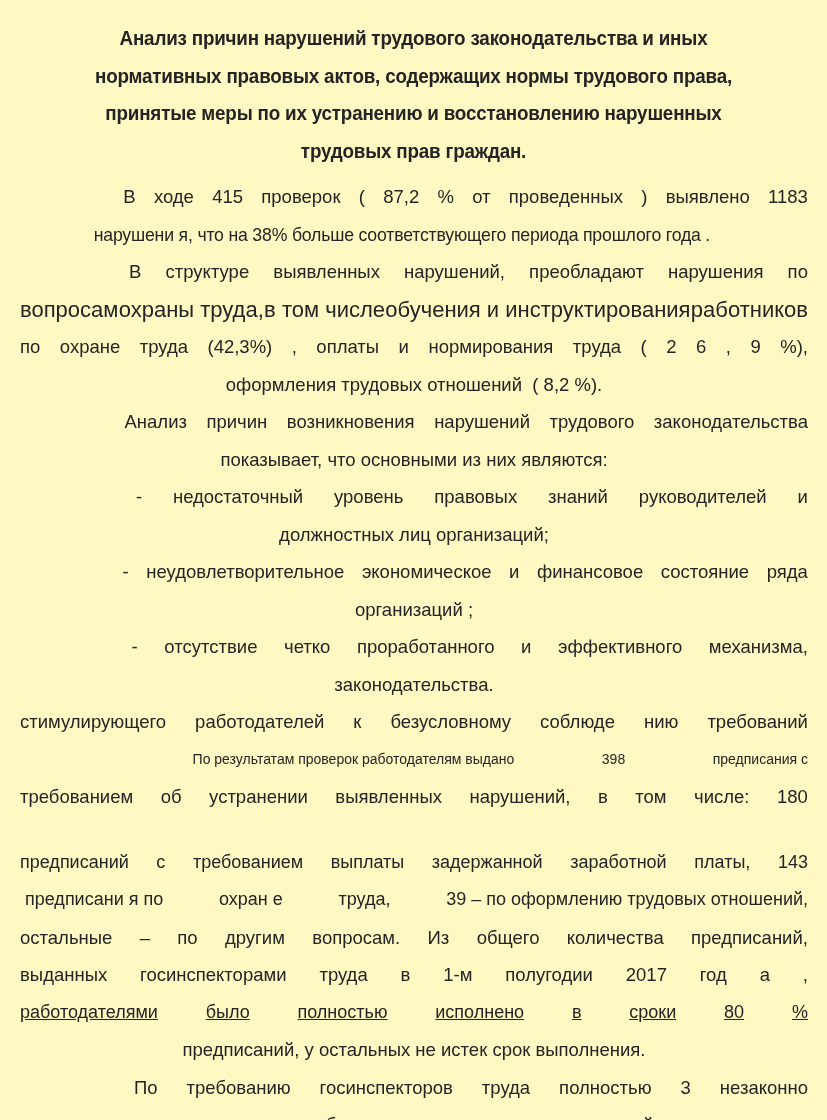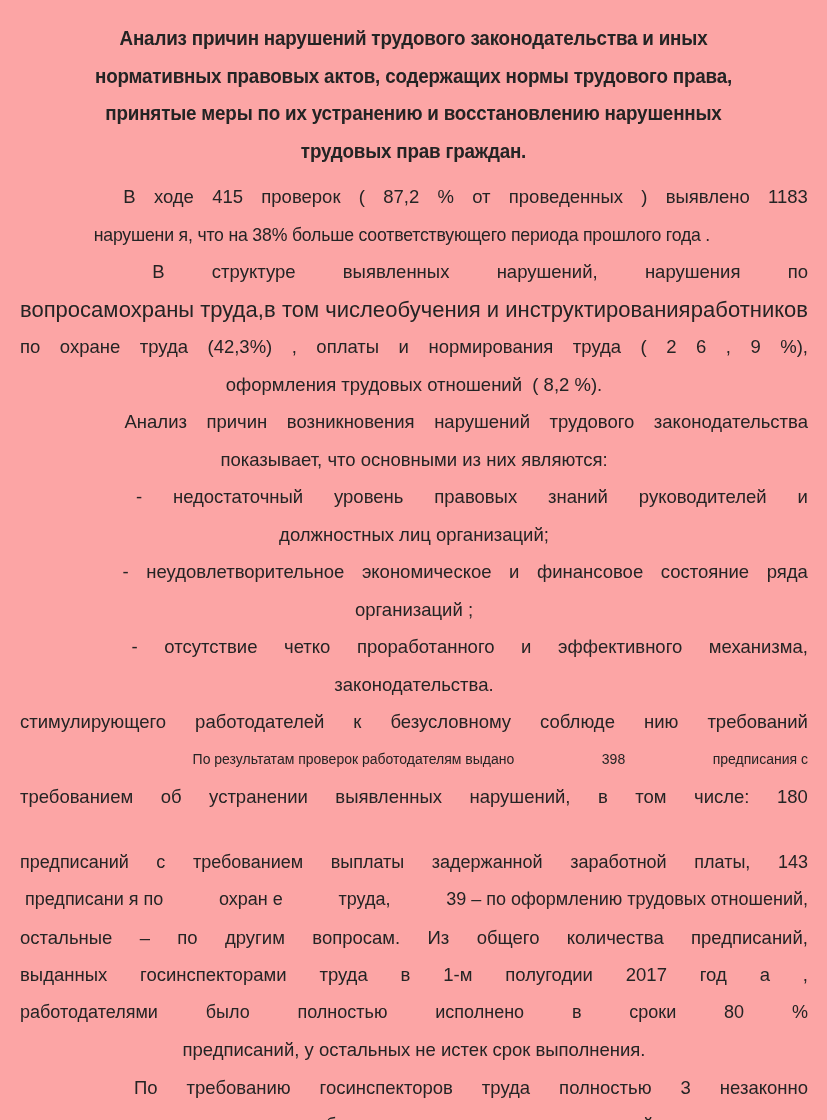--- a/index.html
+++ b/index.html
@@ -17,21 +17,21 @@
     color: #242424;
     -webkit-font-smoothing: antialiased;
   }
 
   #page {
     position: absolute;
     left: 0;
     top: 0;
     width: 827px;
     height: 1120px;
-    background: #fca5a5;
+    background: #fef9c3;
   }
 
   
   .doc-title {
     position: absolute;
     left: 20px;
     top: 20px;
     width: 787px;
   }
   .doc-title .tline {
@@ -100,21 +100,21 @@
     <span class="tline">принятые меры по их устранению и восстановлению нарушенных</span>
     <span class="tline">трудовых прав граждан.</span>
   </div>
 
   <div class="body-block" id="body-block">
       <div class="para">
         <div class="ln just"><span class="ind"></span><span class="w">В</span><span class="w">ходе</span><span class="w">415</span><span class="w">проверок</span><span class="w">(</span><span class="w">87,2</span><span class="w">%</span><span class="w">от</span><span class="w">проведенных</span><span class="w">)</span><span class="w">выявлено</span><span class="w">1183</span></div>
         <div class="ln flush" style="letter-spacing: -0.2px;"><span class="cond"><span class="w"> нарушени я, что на 38% больше соответствующего периода прошлого года .</span></span></div>
       </div>
       <div class="para">
-        <div class="ln just"><span class="ind"></span><span class="w">В</span><span class="w">структуре</span><span class="w">выявленных</span><span class="w">нарушений,</span><span class="w">нарушения</span><span class="w">по</span></div>
+        <div class="ln just"><span class="ind"></span><span class="w">В</span><span class="w">структуре</span><span class="w">выявленных</span><span class="w">нарушений,</span><span class="w">преобладают</span><span class="w">нарушения</span><span class="w">по</span></div>
         <div class="ln just" style="font-size: 22px;"><span class="w">вопросам</span><span class="w">охраны труда,</span><span class="w">в том числе</span><span class="w">обучения и инструктирования</span><span class="w">работников</span></div>
         <div class="ln just"><span class="w">по</span><span class="w">охране</span><span class="w">труда</span><span class="w">(42,3%)</span><span class="w">,</span><span class="w">оплаты</span><span class="w">и</span><span class="w">нормирования</span><span class="w">труда</span><span class="w">(</span><span class="w">2</span><span class="w">6</span><span class="w">,</span><span class="w">9</span><span class="w">%),</span></div>
         <div class="ln flush"><span class="w">оформления трудовых отношений  ( 8,2 %).</span></div>
       </div>
       <div class="para">
         <div class="ln just"><span class="ind"></span><span class="w">Анализ</span><span class="w">причин</span><span class="w">возникновения</span><span class="w">нарушений</span><span class="w">трудового</span><span class="w">законодательства</span></div>
         <div class="ln flush"><span class="w">показывает, что основными из них являются:</span></div>
       </div>
       <div class="para">
         <div class="ln just"><span class="ind"></span><span class="w">-</span><span class="w">недостаточный</span><span class="w">уровень</span><span class="w">правовых</span><span class="w">знаний</span><span class="w">руководителей</span><span class="w">и</span></div>
@@ -129,21 +129,21 @@
         <div class="ln flush"><span class="w">законодательства.</span></div>
         <div class="ln just"><span class="w">стимулирующего</span><span class="w">работодателей</span><span class="w">к</span><span class="w">безусловному</span><span class="w">соблюде</span><span class="w">нию</span><span class="w">требований</span></div>
       </div>
       <div class="para">
         <div class="ln just" style="font-size: 14px;"><span class="ind"></span><span class="w">По результатам проверок работодателям выдано</span><span class="w">398</span><span class="w">предписания с</span></div>
         <div class="ln just"><span class="w">требованием</span><span class="w">об</span><span class="w">устранении</span><span class="w">выявленных</span><span class="w">нарушений,</span><span class="w">в</span><span class="w">том</span><span class="w">числе:</span><span class="w">180</span></div>
         <div class="ln just" style="font-size: 18px; margin-top: 28px;"><span class="w">предписаний</span><span class="w">с</span><span class="w">требованием</span><span class="w">выплаты</span><span class="w">задержанной</span><span class="w">заработной</span><span class="w">платы,</span><span class="w">143</span></div>
         <div class="ln just" style="font-size: 18px;"><span class="w"> предписани я по</span><span class="w">охран е</span><span class="w">труда,</span><span class="w">39 – по оформлению трудовых отношений,</span></div>
         <div class="ln just"><span class="w">остальные</span><span class="w">–</span><span class="w">по</span><span class="w">другим</span><span class="w">вопросам.</span><span class="w">Из</span><span class="w">общего</span><span class="w">количества</span><span class="w">предписаний,</span></div>
         <div class="ln just"><span class="w">выданных</span><span class="w">госинспекторами</span><span class="w">труда</span><span class="w">в</span><span class="w">1-м</span><span class="w">полугодии</span><span class="w">2017</span><span class="w">год</span><span class="w">а</span><span class="w">,</span></div>
-        <div class="ln just" style="font-size: 18px;"><span class="w">работодателями</span><span class="w">было</span><span class="w">полностью</span><span class="w">исполнено</span><span class="w">в</span><span class="w">сроки</span><span class="w">80</span><span class="w">%</span></div>
+        <div class="ln just" style="font-size: 18px; text-decoration: underline;"><span class="w">работодателями</span><span class="w">было</span><span class="w">полностью</span><span class="w">исполнено</span><span class="w">в</span><span class="w">сроки</span><span class="w">80</span><span class="w">%</span></div>
         <div class="ln flush"><span class="w">предписаний, у остальных не истек срок выполнения.</span></div>
       </div>
       <div class="para">
         <div class="ln just"><span class="ind"></span><span class="w">По</span><span class="w">требованию</span><span class="w">госинспекторов</span><span class="w">труда</span><span class="w">полностью</span><span class="w">3</span><span class="w">незаконно</span></div>
         <div class="ln flush"><span class="w">примененных к работникам дисциплинарных взысканий.</span></div>
       </div>
     </div>
 
 </div>
 

